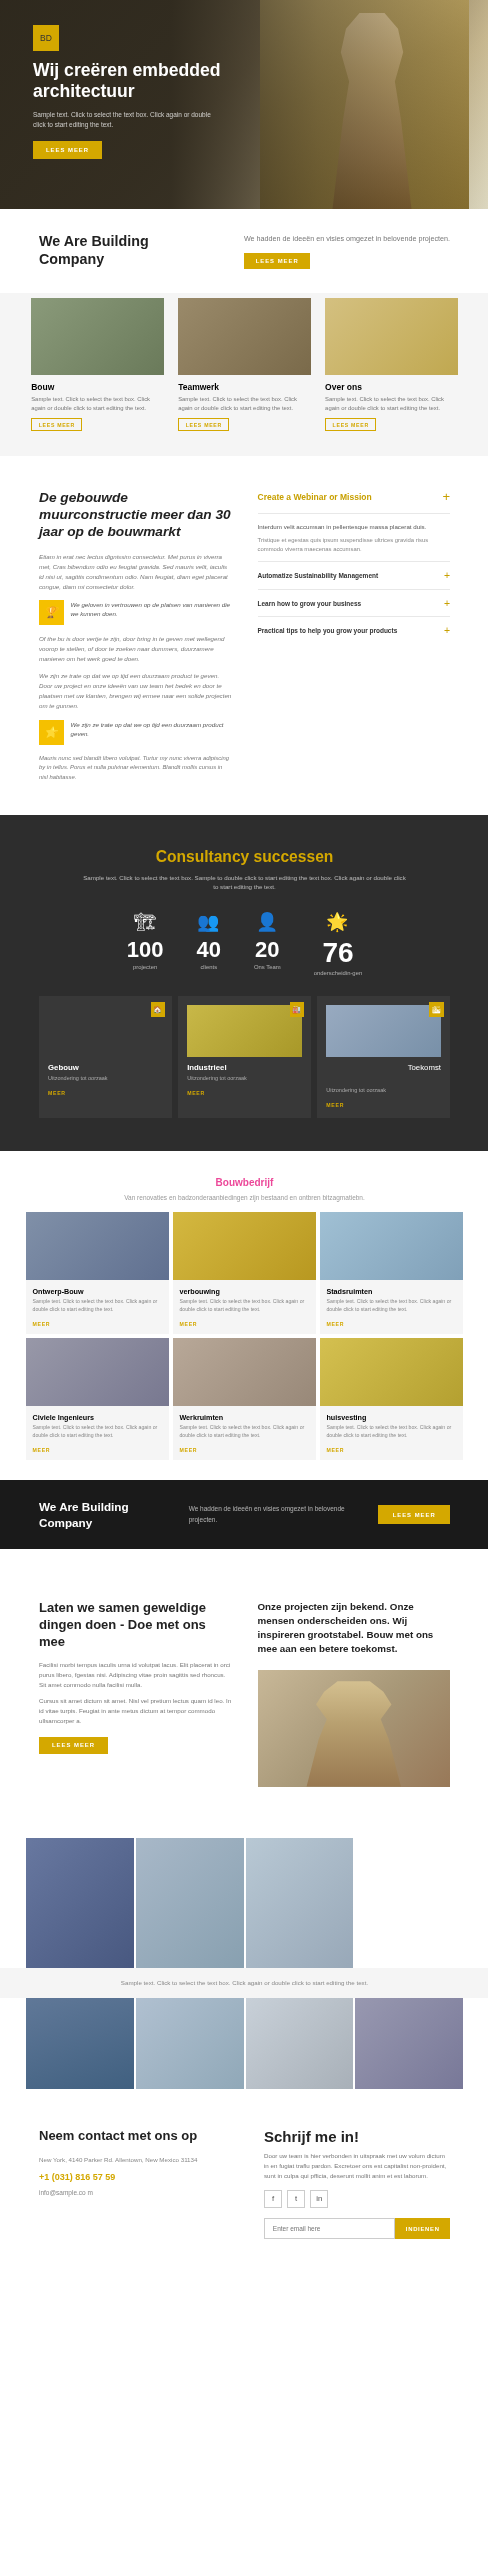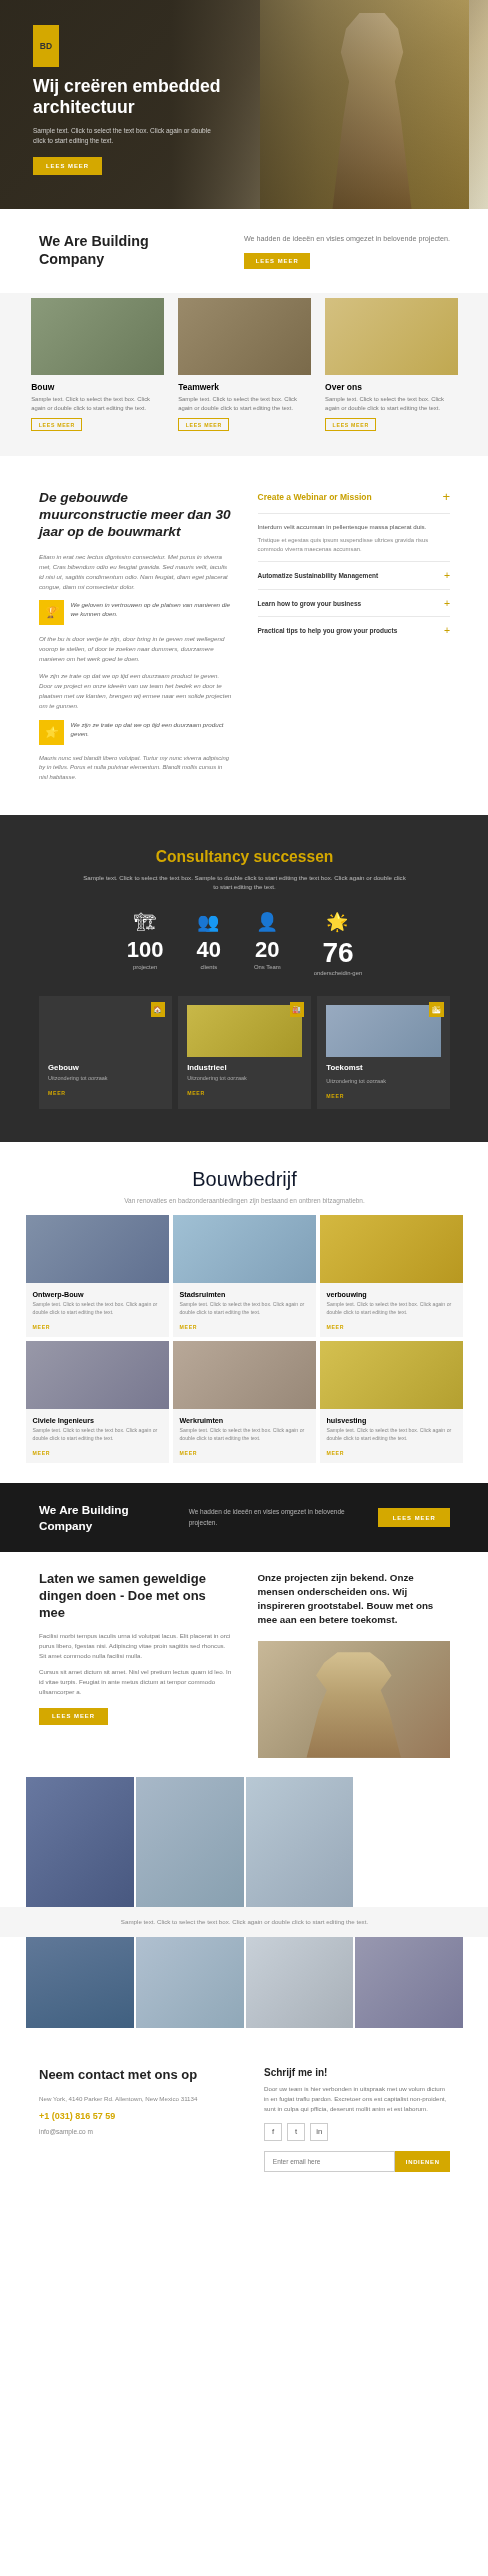--- a/index.html
+++ b/index.html
@@ -10,21 +10,21 @@
 <body>
 
 <section style="position:relative;height:209px;background:linear-gradient(135deg,#5a5240 0%,#8a7a5a 45%,#c8b890 75%,#ddd8c0 100%);overflow:hidden;display:flex;align-items:flex-start;padding:25px 33px;">
   <div style="position:absolute;top:0;left:0;right:0;bottom:0;background:linear-gradient(to right,rgba(40,35,25,0.88) 35%,rgba(40,35,25,0.4) 65%,transparent 100%);z-index:1;"></div>
 
   <div style="position:absolute;right:19.6px;top:0;width:209px;height:209px;background:linear-gradient(160deg,#c8b070 0%,#a89050 40%,#887030 100%);z-index:0;"></div>
   <div style="position:absolute;right:52px;top:0;width:130px;height:209px;z-index:0;display:flex;align-items:flex-end;justify-content:center;">
     <div style="width:104px;height:196px;background:linear-gradient(180deg,#e0c898 0%,#c4a870 30%,#a08050 70%,#806030 100%);clip-path:polygon(38% 0%,62% 0%,75% 8%,80% 20%,72% 35%,78% 55%,88% 100%,12% 100%,22% 55%,28% 35%,20% 20%,25% 8%);"></div>
   </div>
   <div style="position:relative;z-index:2;color:white;max-width:235px;">
-    <div style="width:26px;height:42px;background:#d4a800;display:flex;align-items:center;justify-content:center;font-weight:bold;color:#333;font-size:8.5px;margin-bottom:9px;">BD</div>
+    <div style="width:26px;height:26px;background:#d4a800;display:flex;align-items:center;justify-content:center;font-weight:normal;color:#333;font-size:8.5px;margin-bottom:9px;">BD</div>
     <h1 style="font-size:17.6px;font-weight:800;line-height:1.2;margin-bottom:7.8px;">Wij creëren embedded architectuur</h1>
     <p style="font-size:6.5px;color:rgba(255,255,255,0.75);line-height:1.5;margin-bottom:11.7px;max-width:183px;">Sample text. Click to select the text box. Click again or double click to start editing the text.</p>
     <button style="background:#d4a800;color:#fff;border:none;padding:5.9px 13px;font-size:5.9px;font-weight:700;cursor:pointer;letter-spacing:1px;">LEES MEER</button>
   </div>
 </section>
 
 <section style="display:flex;align-items:center;justify-content:space-between;padding:23.5px 39px;background:#fff;">
   <div style="max-width:117px;">
     <h2 style="font-size:14.3px;font-weight:800;line-height:1.25;color:#222;">We Are Building Company</h2>
   </div>
@@ -139,53 +139,53 @@
     <div style="background:#383838;padding:9px;position:relative;text-align:left;">
       <div style="width:100%;height:52px;background:linear-gradient(135deg,#c8b848,#a89828);margin-bottom:6.5px;"></div>
       <span style="position:absolute;top:6.5px;right:6.5px;width:14.3px;height:14.3px;background:#d4a800;display:flex;align-items:center;justify-content:center;font-size:7.2px;color:white;">🏭</span>
       <h4 style="font-size:7.8px;font-weight:700;color:white;margin-bottom:2.6px;">Industrieel</h4>
       <p style="font-size:5.5px;color:#aaa;margin-bottom:5.2px;">Uitzondering tot oorzaak</p>
       <button style="background:transparent;border:none;color:#d4a800;font-size:5.2px;font-weight:700;cursor:pointer;letter-spacing:0.7px;">MEER</button>
     </div>
     <div style="background:#383838;padding:9px;position:relative;text-align:left;">
       <div style="width:100%;height:52px;background:linear-gradient(135deg,#98aac0,#7890a8);margin-bottom:6.5px;"></div>
       <span style="position:absolute;top:6.5px;right:6.5px;width:14.3px;height:14.3px;background:#d4a800;display:flex;align-items:center;justify-content:center;font-size:7.2px;color:white;">🏙</span>
-      <h4 style="font-size:7.8px;font-weight:700;color:white;margin-bottom:6px;">Toekomst</h4>
+      <h4 style="font-size:7.8px;font-weight:400;color:white;margin-bottom:15px;text-align:right;">Toekomst</h4>
       <p style="font-size:5.5px;color:#aaa;margin-bottom:5.2px;">Uitzondering tot oorzaak</p>
       <button style="background:transparent;border:none;color:#d4a800;font-size:5.2px;font-weight:700;cursor:pointer;letter-spacing:0.7px;">MEER</button>
     </div>
   </div>
 </section>
 
 <section style="padding:26px 26px 0;background:#fff;">
   <div style="margin-bottom:11.7px;text-align:center;">
-    <h2 style="font-size:20px;font-weight:400;margin-bottom:5.2px;color:#0f172a;">Bouwbedrijf</h2>
+    <h2 style="font-size:10px;font-weight:700;margin-bottom:5.2px;color:#ec4899;">Bouwbedrijf</h2>
     <p style="font-size:6.5px;color:#999;">Van renovaties en badzonderaanbiedingen zijn bestaand en ontbren bitzagmatiebn.</p>
   </div>
   <div style="display:grid;grid-template-columns:1fr 1fr 1fr;gap:3.9px;">
     <div style="background:#f5f5f5;">
       <div style="width:100%;height:68px;background:linear-gradient(135deg,#8090a8,#607090);"></div>
       <div style="padding:6.5px;">
         <h4 style="font-size:7.2px;font-weight:700;margin-bottom:2.6px;">Ontwerp-Bouw</h4>
         <p style="font-size:5.2px;color:#888;margin-bottom:3.9px;line-height:1.4;">Sample text. Click to select the text box. Click again or double click to start editing the text.</p>
         <button style="background:transparent;border:none;color:#d4a800;font-size:5.2px;font-weight:700;cursor:pointer;letter-spacing:0.7px;">MEER</button>
       </div>
     </div>
     <div style="background:#f5f5f5;">
+      <div style="width:100%;height:68px;background:linear-gradient(135deg,#d4b840,#b89820);"></div>
+      <div style="padding:6.5px;">
+        <h4 style="font-size:7.2px;font-weight:700;margin-bottom:2.6px;">verbouwing</h4>
+        <p style="font-size:5.2px;color:#888;margin-bottom:3.9px;line-height:1.4;">Sample text. Click to select the text box. Click again or double click to start editing the text.</p>
+        <button style="background:transparent;border:none;color:#d4a800;font-size:5.2px;font-weight:700;cursor:pointer;letter-spacing:0.7px;">MEER</button>
+      </div>
+    </div>
+    <div style="background:#f5f5f5;">
       <div style="width:100%;height:68px;background:linear-gradient(135deg,#a0c0d4,#80a0b8);"></div>
       <div style="padding:6.5px;">
         <h4 style="font-size:7.2px;font-weight:700;margin-bottom:2.6px;">Stadsruimten</h4>
-        <p style="font-size:5.2px;color:#888;margin-bottom:3.9px;line-height:1.4;">Sample text. Click to select the text box. Click again or double click to start editing the text.</p>
-        <button style="background:transparent;border:none;color:#d4a800;font-size:5.2px;font-weight:700;cursor:pointer;letter-spacing:0.7px;">MEER</button>
-      </div>
-    </div>
-    <div style="background:#f5f5f5;">
-      <div style="width:100%;height:68px;background:linear-gradient(135deg,#d4b840,#b89820);"></div>
-      <div style="padding:6.5px;">
-        <h4 style="font-size:7.2px;font-weight:700;margin-bottom:2.6px;">verbouwing</h4>
         <p style="font-size:5.2px;color:#888;margin-bottom:3.9px;line-height:1.4;">Sample text. Click to select the text box. Click again or double click to start editing the text.</p>
         <button style="background:transparent;border:none;color:#d4a800;font-size:5.2px;font-weight:700;cursor:pointer;letter-spacing:0.7px;">MEER</button>
       </div>
     </div>
     <div style="background:#f5f5f5;">
       <div style="width:100%;height:68px;background:linear-gradient(135deg,#9898a8,#787890);"></div>
       <div style="padding:6.5px;">
         <h4 style="font-size:7.2px;font-weight:700;margin-bottom:2.6px;">Civiele Ingenieurs</h4>
         <p style="font-size:5.2px;color:#888;margin-bottom:3.9px;line-height:1.4;">Sample text. Click to select the text box. Click again or double click to start editing the text.</p>
         <button style="background:transparent;border:none;color:#d4a800;font-size:5.2px;font-weight:700;cursor:pointer;letter-spacing:0.7px;">MEER</button>
@@ -213,21 +213,21 @@
 <section style="background:#1a1a1a;padding:19.6px 39px;display:flex;align-items:center;justify-content:space-between;margin-top:19.6px;">
   <div style="max-width:130px;">
     <h2 style="color:white;font-size:11.7px;font-weight:800;line-height:1.3;">We Are Building Company</h2>
   </div>
   <div style="max-width:170px;">
     <p style="color:rgba(255,255,255,0.65);font-size:6.5px;line-height:1.6;">We hadden de ideeën en visies omgezet in belovende projecten.</p>
   </div>
   <button style="background:#d4a800;color:#fff;border:none;padding:6.5px 14.3px;font-size:5.9px;font-weight:700;cursor:pointer;letter-spacing:1px;flex-shrink:0;">LEES MEER</button>
 </section>
 
-<section style="padding:19px 39px;background:#fff;display:flex;gap:26px;">
+<section style="padding:51px 39px;background:#fff;display:flex;gap:26px;">
   <div style="flex:1;">
     <h2 style="font-size:13px;font-weight:800;margin-bottom:9px;line-height:1.3;color:#222;">Laten we samen geweldige dingen doen - Doe met ons mee</h2>
     <p style="font-size:6.2px;color:#777;line-height:1.6;margin-bottom:6.5px;">Facilisi morbi tempus iaculis urna id volutpat lacus. Elit placerat in orci purus libero, fgestas nisi. Adipiscing vitae proin sagittis sed rhoncus. Sit amet commodo nulla facilisi mulla.</p>
     <p style="font-size:6.2px;color:#777;line-height:1.6;margin-bottom:10.4px;">Cursus sit amet dictum sit amet. Nisl vel pretium lectus quam id leo. In id vitae turpis. Feugiat in ante metus dictum at tempor commodo ullsamcorper a.</p>
     <button style="background:#d4a800;color:#fff;border:none;padding:5.9px 13px;font-size:5.9px;font-weight:700;cursor:pointer;letter-spacing:1px;">LEES MEER</button>
   </div>
   <div style="flex:1;display:flex;flex-direction:column;justify-content:space-between;">
     <div>
       <h3 style="font-size:9.8px;font-weight:800;color:#222;line-height:1.4;margin-bottom:7.8px;">Onze projecten zijn bekend. Onze mensen onderscheiden ons. Wij inspireren grootstabel. Bouw met ons mee aan een betere toekomst.</h3>
     </div>
@@ -261,21 +261,21 @@
     <h2 style="font-size:13px;font-weight:800;margin-bottom:10.4px;line-height:1.3;color:#222;">Neem contact met ons op</h2>
     <p style="font-size:6.2px;color:#888;margin-bottom:6.5px;line-height:1.5;">New York, 4140 Parker Rd. Allentown, New Mexico 31134</p>
     <div style="margin-bottom:3.9px;">
       <span style="font-size:9px;font-weight:700;color:#d4a800;">+1 (031) 816 57 59</span>
     </div>
     <div>
       <span style="font-size:6.5px;color:#888;">info@sample.co m</span>
     </div>
   </div>
   <div style="flex:1;">
-    <h3 style="font-size:10px;font-weight:800;margin-bottom:6.5px;color:#222;">Schrijf me in!</h3>
+    <h3 style="font-size:15px;font-weight:800;margin-bottom:6.5px;color:#222;">Schrijf me in!</h3>
     <p style="font-size:6.2px;color:#777;line-height:1.6;margin-bottom:9px;">Door uw team is hier verbonden in uitspraak met uw volum dictum in en fugiat traflu pardon. Excretoer ons est capitalist non-proident, sunt in culpa qui pfficia, deserunt mollit anim et est laborum.</p>
     <div style="display:flex;gap:5.2px;margin-bottom:10.4px;">
       <div style="width:18px;height:18px;border:1px solid #ccc;display:flex;align-items:center;justify-content:center;font-size:7.8px;cursor:pointer;color:#555;">f</div>
       <div style="width:18px;height:18px;border:1px solid #ccc;display:flex;align-items:center;justify-content:center;font-size:7.8px;cursor:pointer;color:#555;">t</div>
       <div style="width:18px;height:18px;border:1px solid #ccc;display:flex;align-items:center;justify-content:center;font-size:7.8px;cursor:pointer;color:#555;">in</div>
     </div>
     <div style="display:flex;gap:0;">
       <input type="email" style="flex: 1 1 0%; padding: 5.9px 7.8px; border: 0.7px solid rgb(204, 204, 204); font-size: 6.5px; outline: none;" placeholder="Enter email here">
       <button style="background:#d4a800;color:white;border:none;padding:5.9px 10.4px;font-size:5.9px;font-weight:700;cursor:pointer;letter-spacing:0.7px;">INDIENEN</button>
     </div>

